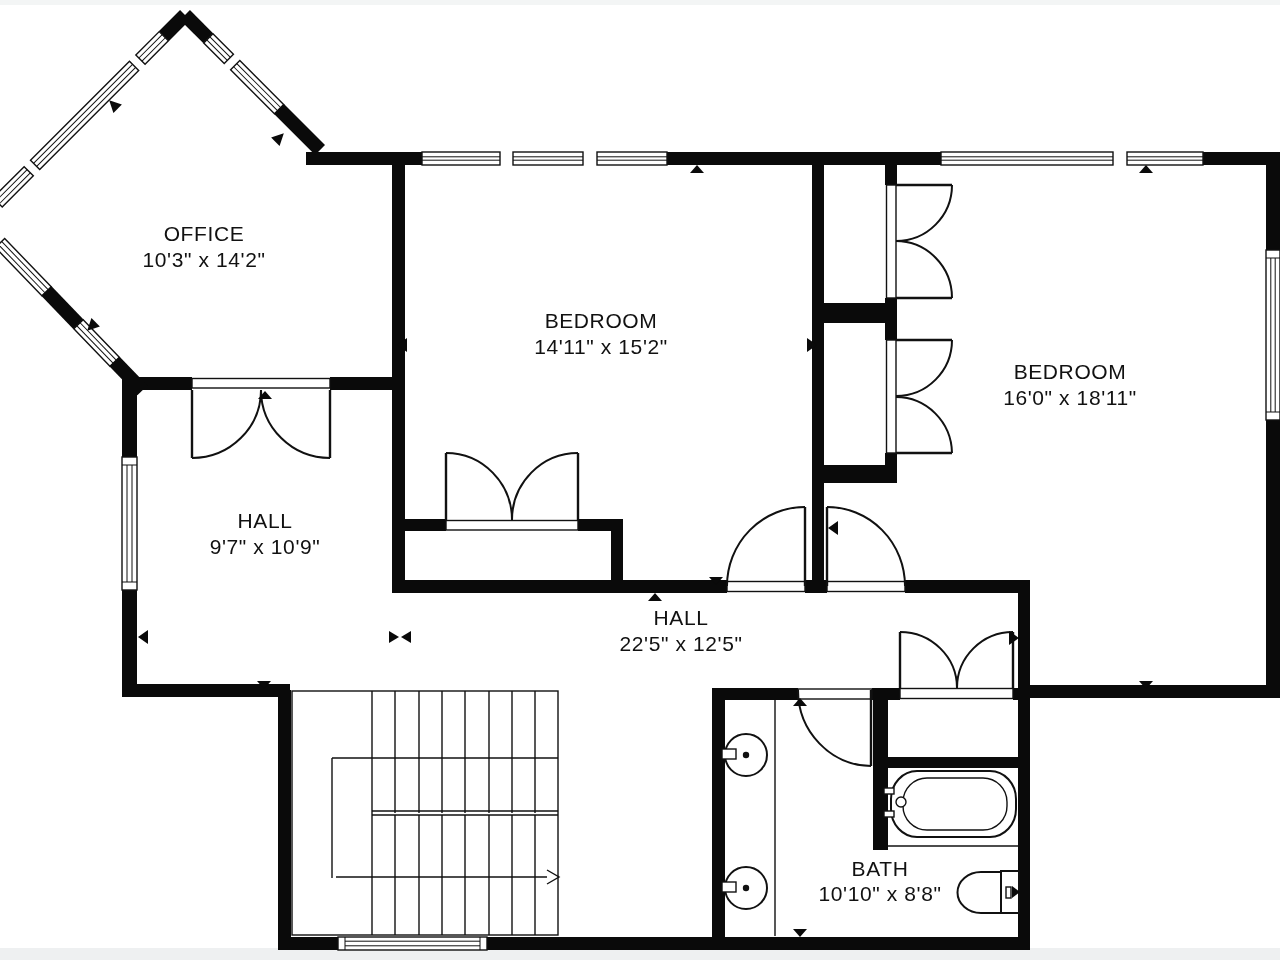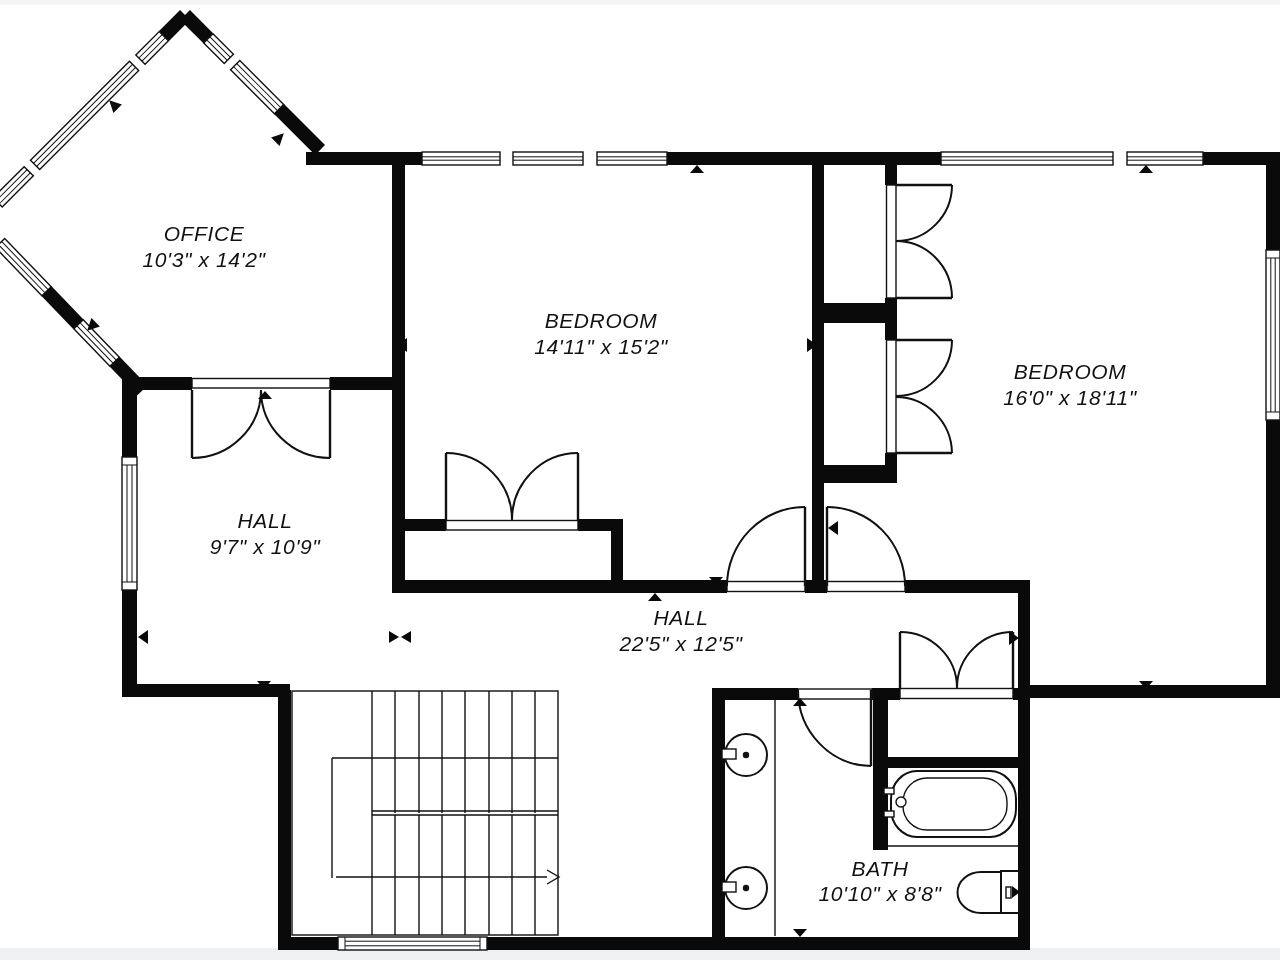--- a/index.html
+++ b/index.html
@@ -1,16 +1,16 @@
 <!DOCTYPE html>
 <html><head>
 <meta charset="utf-8">
 <style>
   html,body{margin:0;padding:0;background:#ffffff;}
-  .page{position:relative;width:1280px;height:960px;background:#ffffff;overflow:hidden;font-style:italic;}
+  .page{position:relative;width:1280px;height:960px;background:#ffffff;overflow:hidden;}
   svg{display:block;}
   .lbl{font-family:"Liberation Sans",sans-serif;font-size:21px;fill:#111111;
        text-anchor:middle;letter-spacing:0.6px;}
   .walls rect, .walls polygon{stroke:none;}
   .thin{stroke:#111;stroke-width:1.4;fill:none;}
   .door{stroke:#111;stroke-width:2;fill:none;}
   .leaf{stroke:#111;stroke-width:2.4;fill:none;}
   .winpane{fill:#ffffff;stroke:#111;stroke-width:1.4;}
   .winline{stroke:#111;stroke-width:1;fill:none;}
   .fix{stroke:#111;stroke-width:2;fill:#ffffff;}

